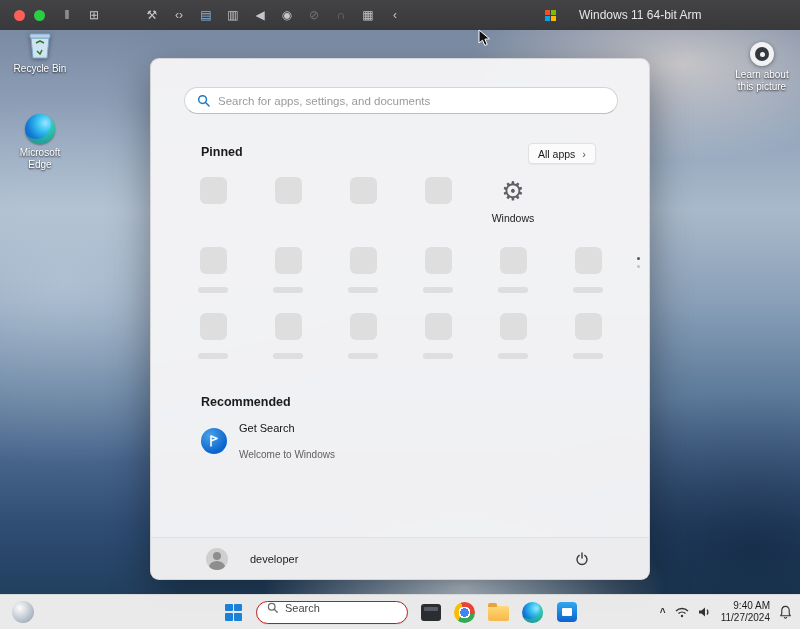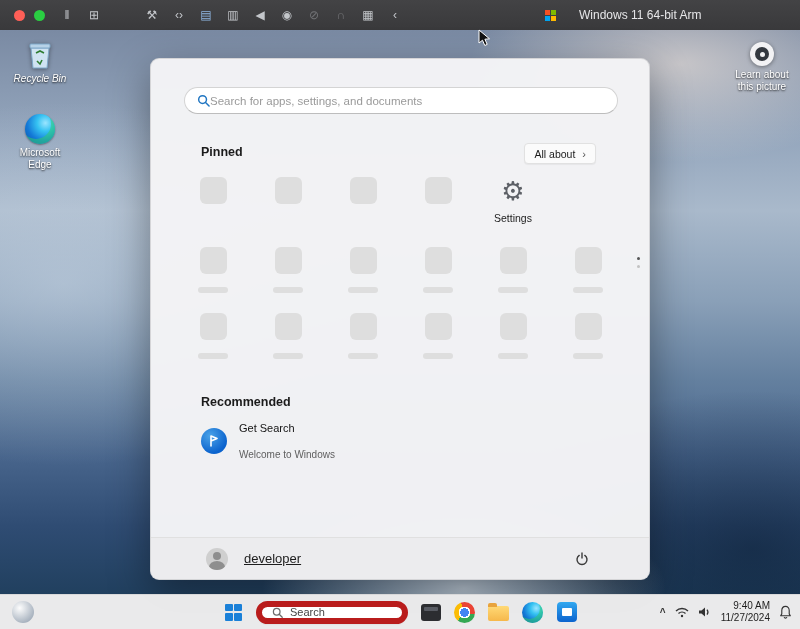--- a/index.html
+++ b/index.html
@@ -47,21 +47,21 @@
   .learn-inner { width:14px; height:14px; border-radius:50%; background:#33383f;
     display:flex; align-items:center; justify-content:center; }
   .learn-dot { width:5px; height:5px; border-radius:50%; background:#f2f2f4; }
 
   
   .startmenu { position:absolute; left:150px; top:58px; width:500px; height:522px;
     background:rgba(243,243,245,.985); border:1px solid rgba(160,160,160,.35); border-radius:9px;
     box-shadow:0 14px 40px rgba(0,0,0,.38); }
   .sm-search { position:absolute; left:33px; top:28px; width:434px; height:27px;
     background:#fff; border:1px solid #d4d4d4; border-bottom-color:#bdbdbd; border-radius:14px;
-    display:flex; align-items:center; padding:0 12px; }
+    display:flex; align-items:center; padding:0 12px; gap:8px; }
   .sm-search input { border:none; outline:none; flex:1; font-size:11.5px; color:#333;
     font-family:"Liberation Sans", sans-serif; background:transparent; }
   .sm-search input::placeholder { color:#9a9a9a; }
 
   .sm-section-label { position:absolute; left:50px; font-size:12.5px; font-weight:700; color:#1b1b1b; }
   .allapps-btn { position:absolute; right:53px; top:84px; height:21px; display:flex; align-items:center; gap:7px;
     background:#fbfbfb; border:1px solid #e1e1e1; border-radius:4px; padding:0 9px;
     font-size:10.5px; color:#1b1b1b; box-shadow:0 1px 1px rgba(0,0,0,.05); cursor:default; }
   .allapps-btn .chev { font-size:11px; color:#555; }
 
@@ -82,32 +82,32 @@
     display:flex; align-items:center; justify-content:center; }
   .rec-title { font-size:11px; color:#141414; }
   .rec-sub { font-size:10px; color:#5f5f5f; margin-top:15px; }
 
   .sm-userbar { position:absolute; left:0; bottom:0; width:100%; height:42px;
     background:#ececee; border-top:1px solid #e0e0e0; border-radius:0 0 9px 9px;
     display:flex; align-items:center; padding:0 55px; }
   .avatar { width:22px; height:22px; border-radius:50%; background:#cfcfcf; overflow:hidden; position:relative; }
   .avatar::before { content:""; position:absolute; left:7px; top:4px; width:8px; height:8px; border-radius:50%; background:#8e8e8e; }
   .avatar::after { content:""; position:absolute; left:3px; top:13px; width:16px; height:12px; border-radius:50%; background:#8e8e8e; }
-  .user-name { font-size:13px; color:#1d1d1d; margin-left:16px;text-decoration:underline; }
+  .user-name { font-size:11px; color:#1d1d1d; margin-left:22px; }
   .power-btn { margin-left:auto; width:24px; height:24px; display:flex; align-items:center; justify-content:center; }
 
   
   .taskbar { position:absolute; left:0; bottom:0; width:800px; height:35px;
     background:rgba(246,246,248,.94); border-top:1px solid rgba(0,0,0,.07);
     display:flex; align-items:center; }
   .tb-center { position:absolute; left:50%; transform:translateX(-50%); display:flex; align-items:center; gap:11px; }
   .startlogo { width:17px; height:17px; display:grid; grid-template-columns:1fr 1fr; grid-template-rows:1fr 1fr; gap:1.5px; }
   .startlogo span { background:#1a80d8; border-radius:1px; }
-  .tb-search { width:152px; height:23px; background:#fff; border:6px solid #b91c1c; border-radius:12px;
-    display:flex; align-items:flex-end; padding:0 10px; gap:7px; box-shadow:0 1px 1px rgba(0,0,0,.04); }
+  .tb-search { width:152px; height:23px; background:#fff; border:1px solid #b91c1c; border-radius:12px;
+    display:flex; align-items:flex-start; padding:0 10px; gap:7px; box-shadow:0 1px 1px rgba(0,0,0,.04); }
   .tb-search-text { font-size:11px; color:#454545; }
   .tb-app { width:23px; height:23px; display:flex; align-items:center; justify-content:center; }
   .tv-icon { width:20px; height:17px; border-radius:3px; background:#2c2d31; position:relative; }
   .tv-icon::after { content:""; position:absolute; left:3px; top:3px; right:3px; height:4px; border-radius:1px; background:#585b63; }
   .chrome-ball { width:21px; height:21px; border-radius:50%;
     background:
       radial-gradient(circle at center, #4285f4 0 29%, #ffffff 30% 39%, transparent 40%),
       conic-gradient(from -20deg, #ea4335 0 120deg, #34a853 120deg 240deg, #fbbc05 240deg 360deg); }
   .folder-icon { width:21px; height:15px; background:linear-gradient(180deg,#ffd976,#f6b84b); border-radius:2px; position:relative; margin-top:3px; }
   .folder-icon::before { content:""; position:absolute; left:0; top:-3px; width:9px; height:4px; background:#e8a33d; border-radius:2px 2px 0 0; }
@@ -154,21 +154,21 @@
           <span></span>
           <span></span>
           <span></span>
         </span>
       <span class="win-title-text">Windows 11 64-bit Arm</span>
     </div>
   </div>
 
   <div class="desktop">
 
-    <div class="dicon" style="left:8px; top:10px;font-style:italic;">
+    <div class="dicon" style="left:8px; top:0;">
       <svg class="bin-svg" width="28" height="30" viewBox="0 0 28 30">
         <path d="M5 8 L23 8 L21 28 L7 28 Z" fill="#cfe3f2" stroke="#7fa8c9" stroke-width="1"></path>
         <rect x="4" y="4" width="20" height="4" rx="1" fill="#b7d2e8" stroke="#7fa8c9" stroke-width="1"></rect>
         <path d="M10 13 L14 11 L18 13 M16 20 L14 24 L11 21" stroke="#2e7d32" stroke-width="1.6" fill="none"></path>
       </svg>
       <span class="dicon-label">Recycle Bin</span>
     </div>
 
     <div class="dicon" style="left:730px; top:12px;">
       <span class="learn-circle">
@@ -190,40 +190,40 @@
         <svg width="13" height="13" viewBox="0 0 14 14">
           <circle cx="6" cy="6" r="4.2" fill="none" stroke="#2176c2" stroke-width="1.6"></circle>
           <line x1="9.2" y1="9.2" x2="13" y2="13" stroke="#2176c2" stroke-width="1.6" stroke-linecap="round"></line>
         </svg>
         <input type="text" placeholder="Search for apps, settings, and documents" style="">
       </div>
 
       <span class="sm-section-label" style="top:86px;text-align:center;">Pinned</span>
 
       <div class="allapps-btn">
-        <span>All about</span>
+        <span>All apps</span>
         <span class="chev">›</span>
       </div>
 
       <div class="tile-row" style="top:118px;">
         <div class="tile">
             <span class="ph-sq"></span>
           </div>
         <div class="tile">
             <span class="ph-sq"></span>
           </div>
         <div class="tile">
             <span class="ph-sq"></span>
           </div>
         <div class="tile">
             <span class="ph-sq"></span>
           </div>
         <div class="tile">
           <span class="gear">⚙</span>
-          <span class="tile-label">Settings</span>
+          <span class="tile-label">Windows</span>
         </div>
       </div>
 
       <div class="tile-row" style="top:188px;">
         <div class="tile">
             <span class="ph-sq"></span>
             <span class="ph-bar"></span>
           </div>
         <div class="tile">
             <span class="ph-sq"></span>

